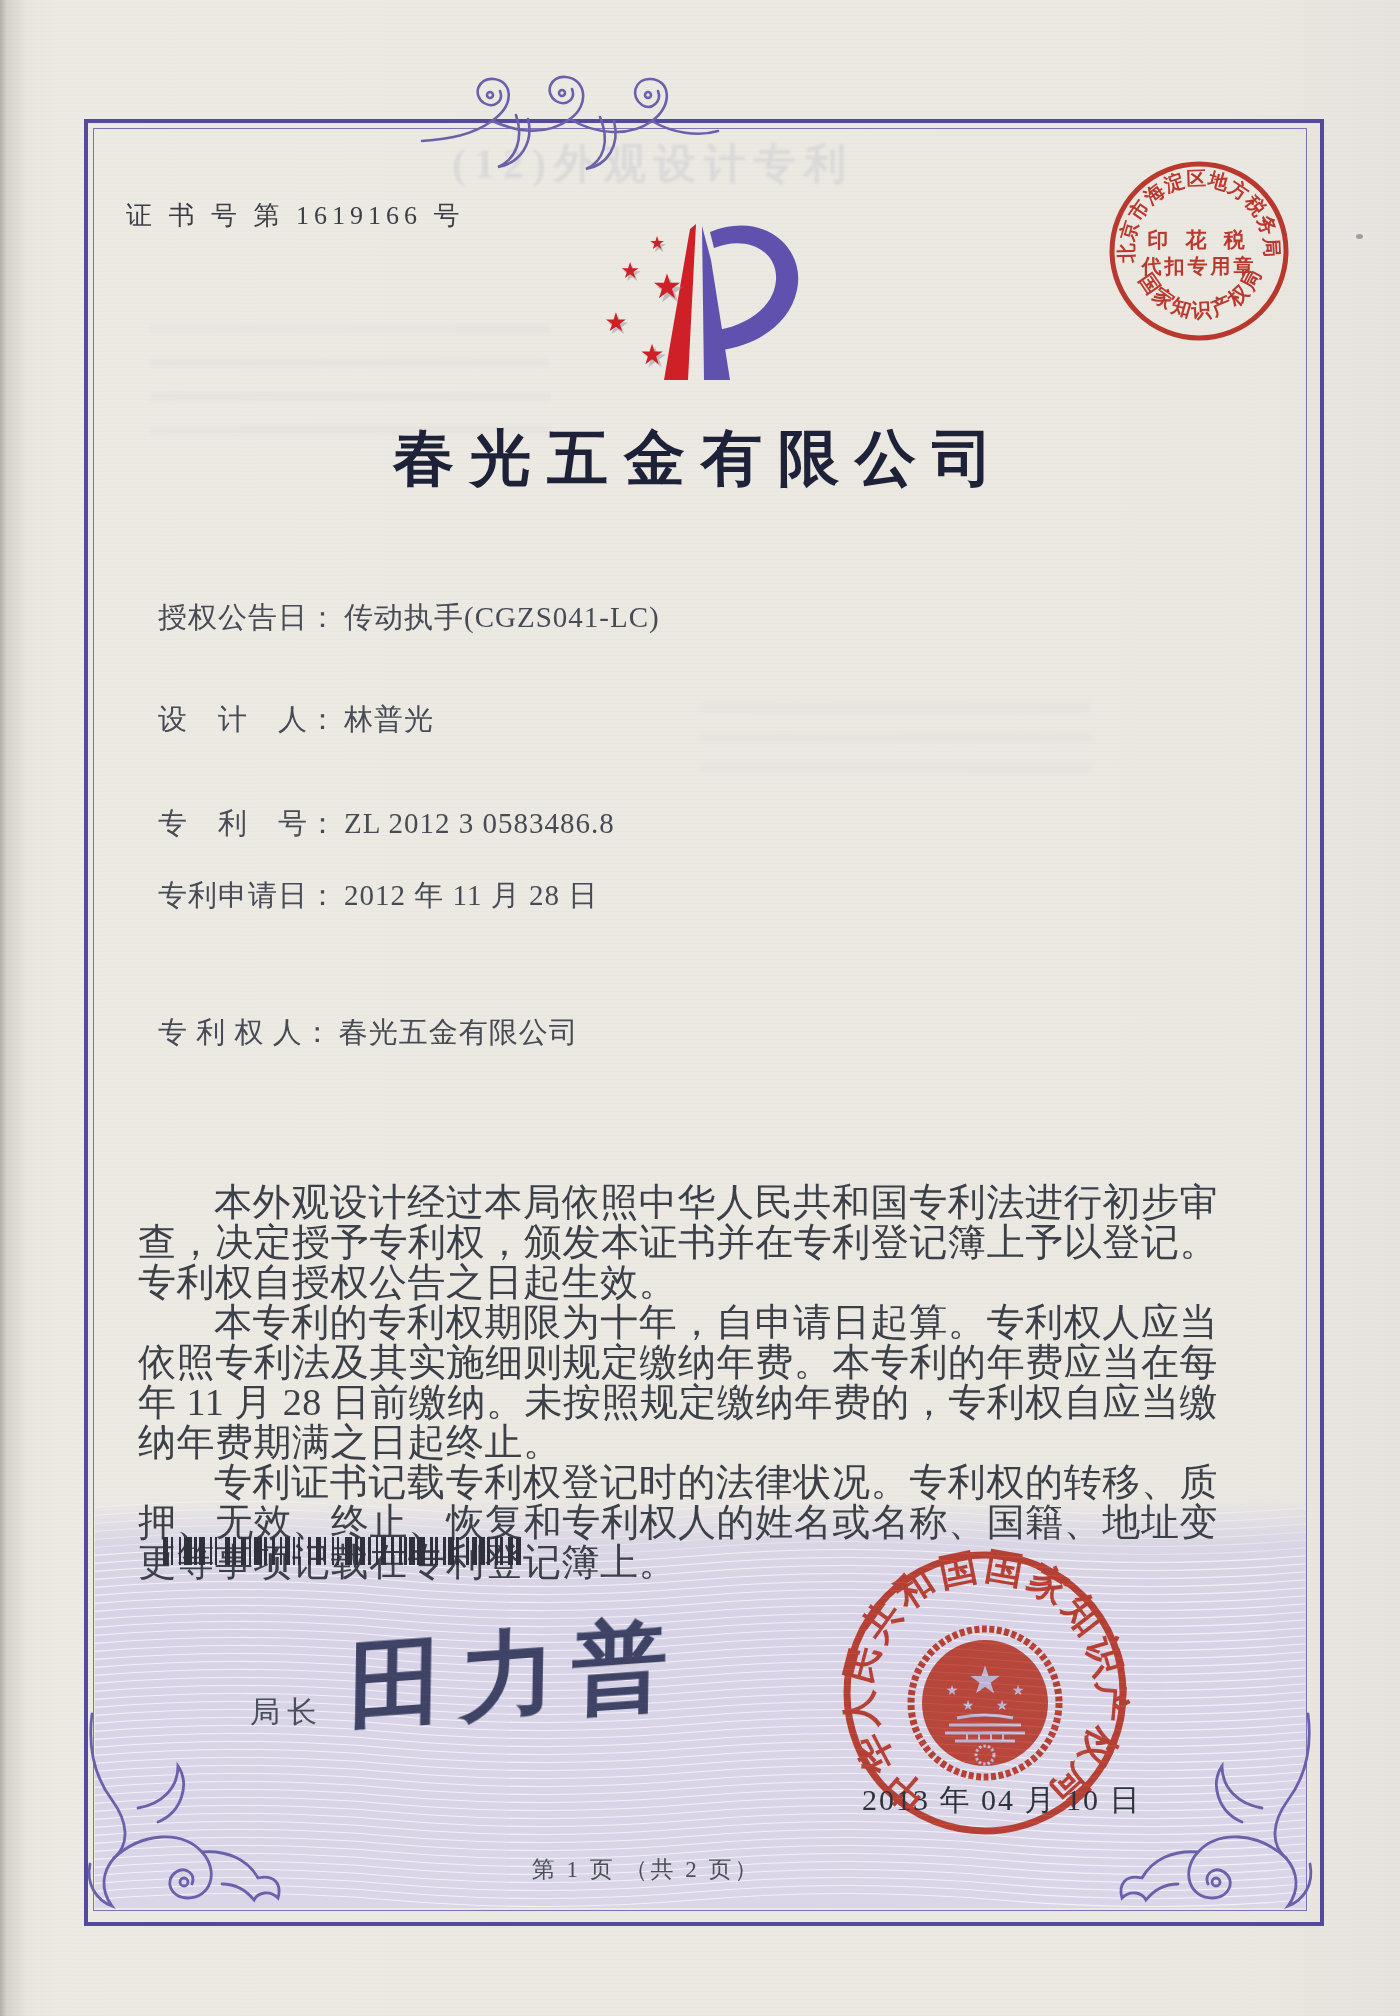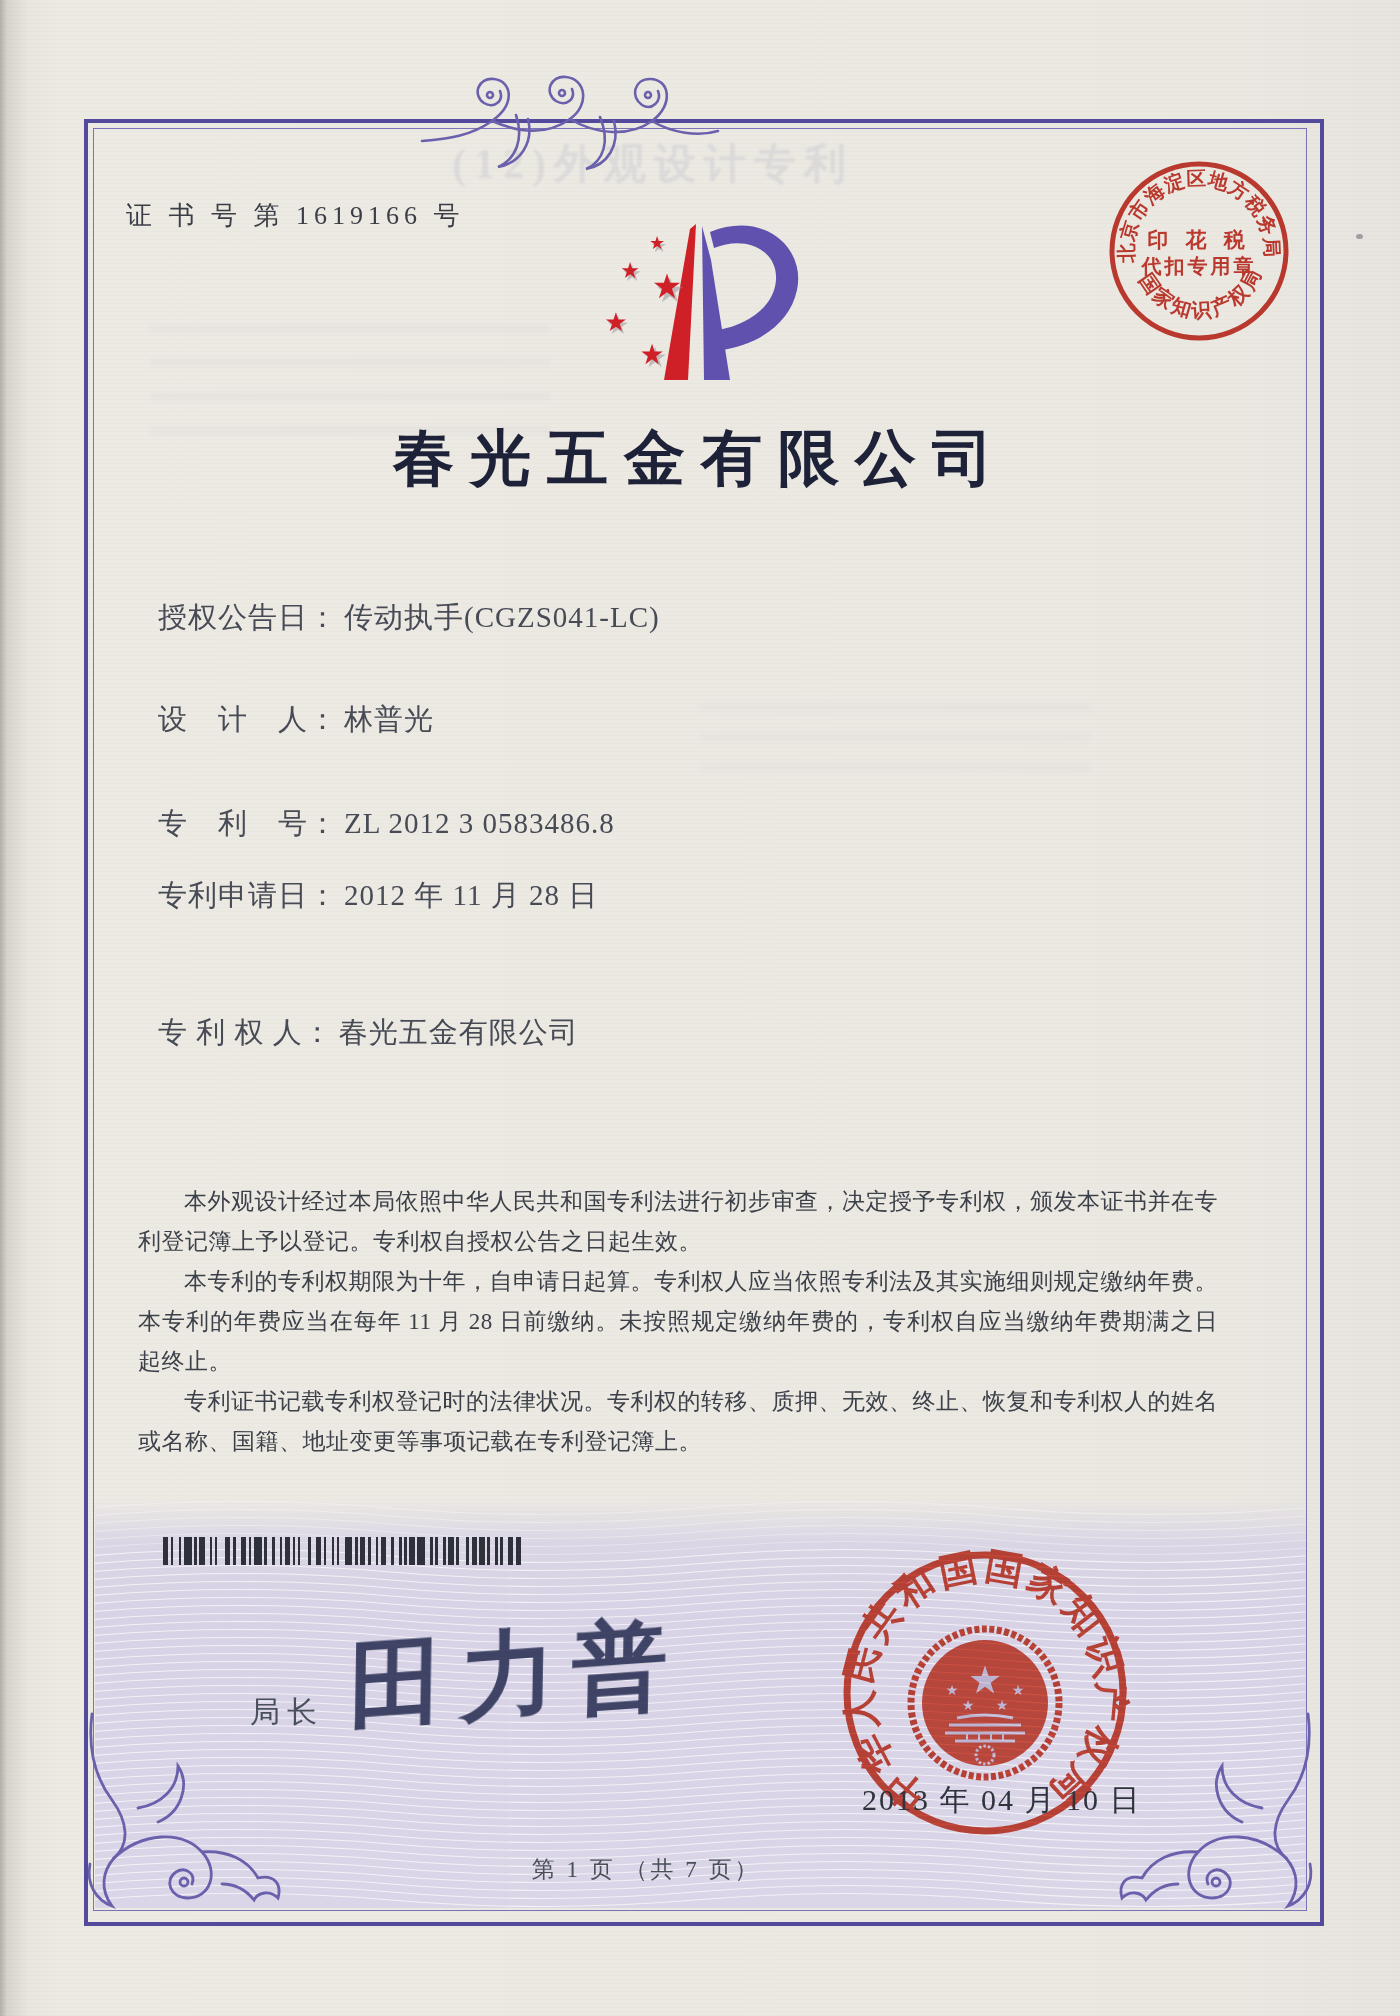--- a/index.html
+++ b/index.html
@@ -21,21 +21,21 @@
   .cert-no{left:126px;top:198px;font-size:26px;letter-spacing:5px;color:#3b3e46;}
   .ghost{left:452px;top:136px;font-size:42px;letter-spacing:8px;color:#7d82a4;opacity:.14;filter:blur(1px);font-weight:bold;}
   .smudge1{left:150px;top:300px;width:400px;height:135px;opacity:.5;filter:blur(2px);
     background:repeating-linear-gradient(0deg, rgba(100,105,130,.07) 0 9px, rgba(0,0,0,0) 9px 34px);}
   .smudge2{left:700px;top:688px;width:390px;height:84px;opacity:.5;filter:blur(2px);
     background:repeating-linear-gradient(0deg, rgba(100,105,130,.06) 0 9px, rgba(0,0,0,0) 9px 30px);}
   .title{left:101px;top:418px;width:1200px;text-align:center;font-size:61px;font-weight:bold;
     color:#1e2238;letter-spacing:16px;}
   .field{left:158px;font-size:29px;color:#474b55;letter-spacing:1px;}
   .field .fv{margin-left:6px;}
-  .bodytext{left:138px;top:1182px;width:1080px;font-size:23px;line-height:40px;color:#3c4049;
+  .bodytext{left:138px;top:1182px;width:1080px;font-size:38px;line-height:40px;color:#3c4049;
     text-align:justify;letter-spacing:.5px;}
   .bodytext p{margin:0;text-indent:2em;}
   .barcode{left:163px;top:1537px;width:358px;height:28px;display:flex;}
   .barcode span{display:block;height:100%;flex:none;}
   .sig-title{left:250px;top:1692px;font-size:30px;color:#4a4f5c;letter-spacing:7px;}
   .sig-name{left:348px;top:1612px;font-size:96px;color:#2a3054;opacity:.88;letter-spacing:16px;
     transform:rotate(-4deg) skewX(-5deg);filter:blur(.3px);font-weight:bold;}
   .seal-svg{left:820px;top:1528px;mix-blend-mode:multiply;opacity:.94;}
   .seal-date{left:862px;top:1780px;font-size:30px;color:#2f333c;letter-spacing:2px;z-index:6;}
   .stamp-svg{left:1104px;top:156px;mix-blend-mode:multiply;opacity:.9;}
@@ -324,15 +324,15 @@
     <text fill="#c5291d" font-size="19.5" font-weight="600" letter-spacing="1">
       <textPath href="#stampTop">北京市海淀区地方税务局</textPath>
     </text>
     <text x="0" y="-4" text-anchor="middle" fill="#c5291d" font-size="21" font-weight="600" letter-spacing="6">印 花 税</text>
     <text x="0" y="22" text-anchor="middle" fill="#c5291d" font-size="20" font-weight="600" letter-spacing="3">代扣专用章</text>
     <text fill="#c5291d" font-size="20" font-weight="600" letter-spacing="2.5">
       <textPath href="#stampBottom">国家知识产权局</textPath>
     </text>
   </svg>
 
-  <div class="abs footer">第 1 页 （共 7 页）</div>
+  <div class="abs footer">第 1 页 （共 2 页）</div>
 
 </div>
 
 </body></html>

